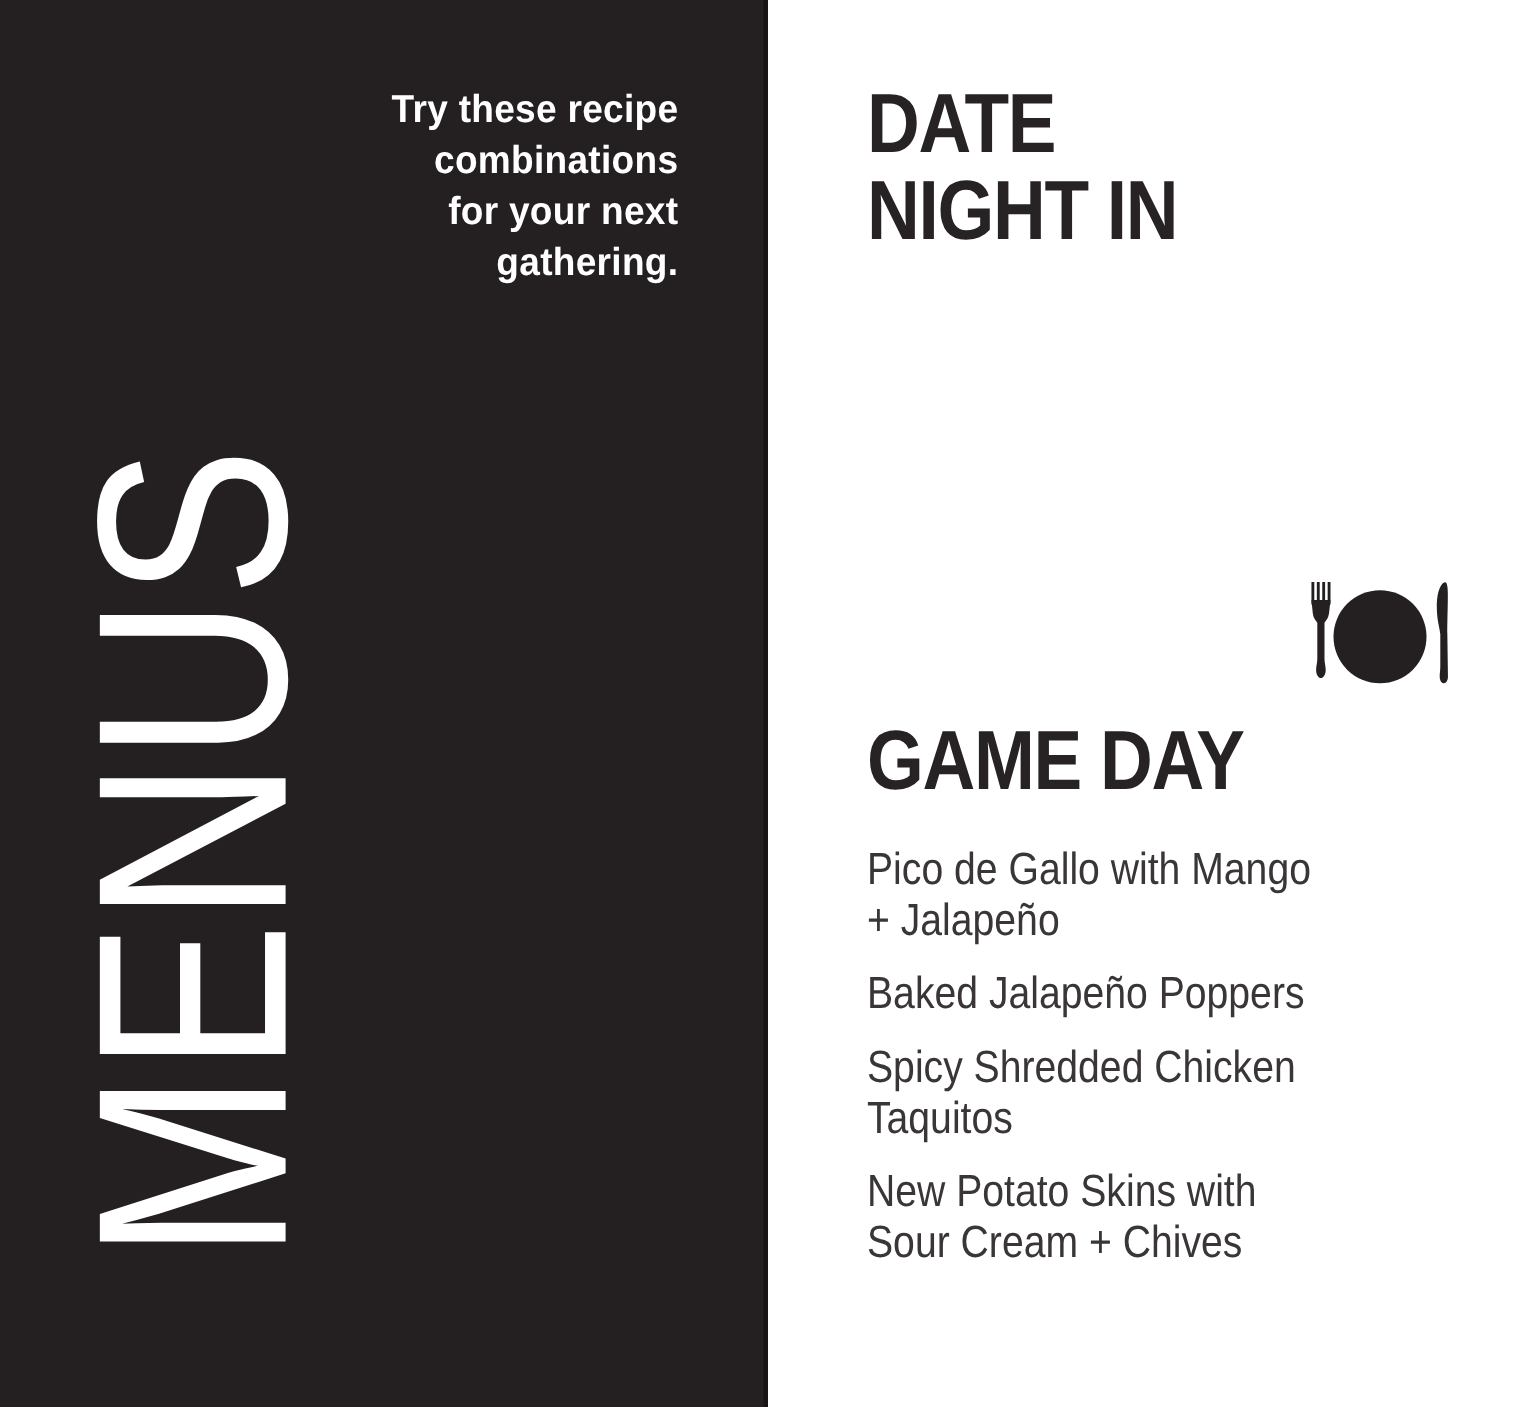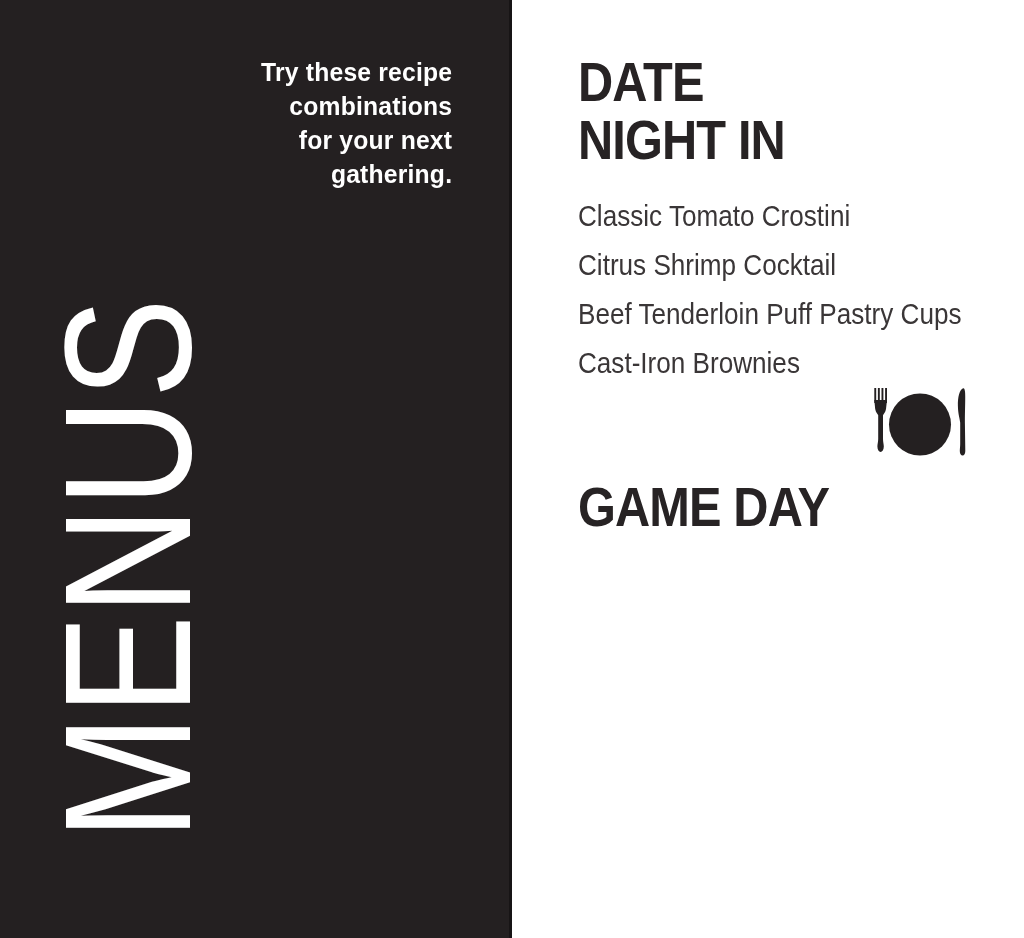--- a/index.html
+++ b/index.html
@@ -114,26 +114,20 @@
 for your next
 gathering.</div>
     <div class="vertical-title">MENUS</div>
   </div>
 
   <div class="right-panel">
 
     <h2 class="section-title title-date-night">DATE
 NIGHT IN</h2>
 
-    <ul class="menu-list list-date-night">
-      <li class="menu-item">Classic Tomato Crostini</li>
-      <li class="menu-item">Citrus Shrimp Cocktail</li>
-      <li class="menu-item">Beef Tenderloin Puff Pastry Cups</li>
-      <li class="menu-item">Cast-Iron Brownies</li>
-    </ul>
 
     <svg class="place-setting-icon" viewBox="0 0 100 75" xmlns="http://www.w3.org/2000/svg" aria-hidden="true">
       <g>
         <rect class="icon-fill" x="6.3" y="4" width="1.9" height="15"></rect>
         <rect class="icon-fill" x="9.9" y="4" width="1.9" height="15"></rect>
         <rect class="icon-fill" x="13.5" y="4" width="1.9" height="15"></rect>
         <rect class="icon-fill" x="17.1" y="4" width="1.9" height="15"></rect>
         <path class="icon-fill" d="M6.3 16 L19 16 L18 25
           C17.4 28.6 15.9 29.6 15 31.2
           L15 55 C15 58 15.8 60 15.8 62.6
@@ -152,15 +146,23 @@
           L92.2 60 C92.2 63 91.8 64.8 91.8 67
           C91.8 69.8 93 71.5 94.6 71.5
           C96.2 71.5 97.3 69.6 97.3 67
           L96.9 38.8 C96.9 26 97.6 12.5 97 7.6
           C96.7 5 96.1 3.9 95.2 4.2 Z"></path>
       </g>
     </svg>
 
     <h2 class="section-title title-game-day">GAME DAY</h2>
 
+    <ul class="menu-list list-game-day">
+      <li class="menu-item">Pico de Gallo with Mango
++ Jalapeño</li>
+      <li class="menu-item">Baked Jalapeño Poppers</li>
+      <li class="menu-item">Spicy Shredded Chicken Taquitos</li>
+      <li class="menu-item">New Potato Skins with
+Sour Cream + Chives</li>
+    </ul>
 
   </div>
 </div>
 
 </body></html>

